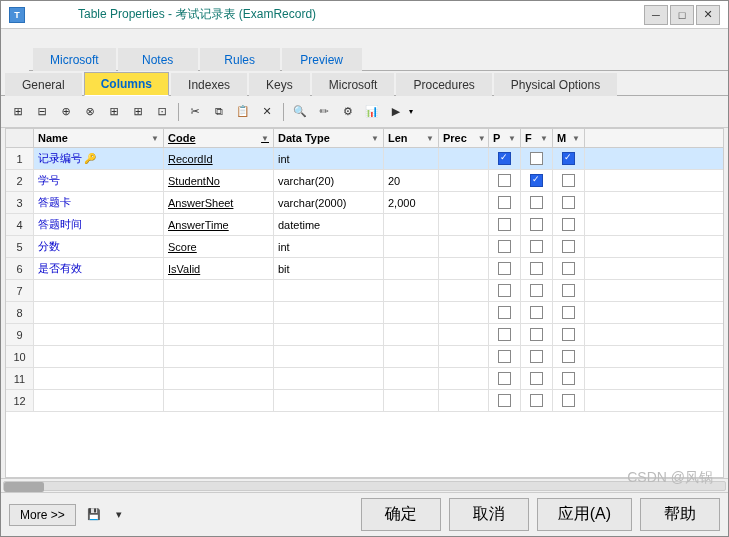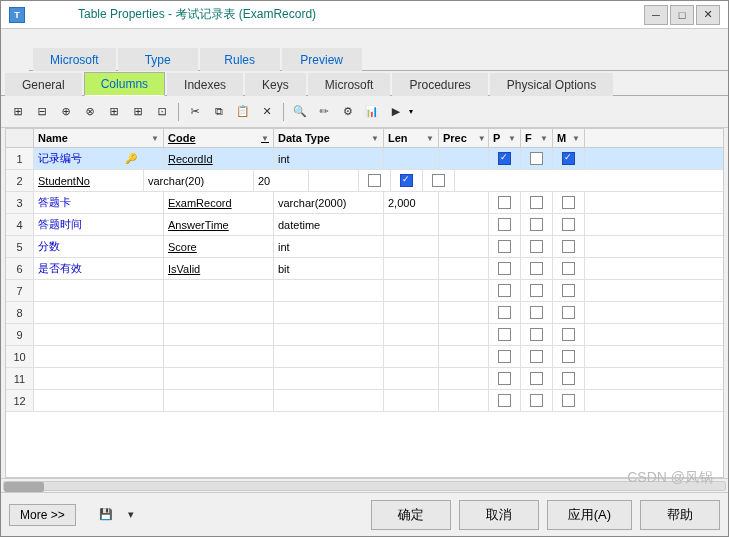--- a/index.html
+++ b/index.html
@@ -85,25 +85,25 @@
       border: 1px solid transparent;
       border-bottom: none;
       margin-right: 2px;
       background: #e4e4e4;
       font-size: 12px;
       color: #333;
       position: relative;
       top: 1px;
     }
     .tab.active {
-      background: #bef264;
+      background: #fde047;
       border-color: #adadad;
       border-bottom: 1px solid #fff;
       color: #0066cc;
-      font-weight: 400;
+      font-weight: 700;
       z-index: 1;
     }
     .tab.blue { color: #0066cc; }
     .tab-row-1 .tab { min-width: 80px; text-align: center; }
     .tab-row-2 .tab { min-width: 60px; text-align: left; }
 
     
     .toolbar {
       background: #f0f0f0;
       border-bottom: 1px solid #ccc;
@@ -162,21 +162,21 @@
       border-right: 1px solid #ccc;
       padding: 3px 4px;
       display: flex;
       align-items: center;
       justify-content: space-between;
       overflow: hidden;
       white-space: nowrap;
       color: #000;
     }
     .col-num { width: 28px; min-width: 28px; background: #f0f0f0; }
-    .col-name { width: 130px; min-width: 130px; gap: 41px; }
+    .col-name { width: 130px; min-width: 130px; }
     .col-code { width: 110px; min-width: 110px; text-decoration: underline; }
     .col-datatype { width: 110px; min-width: 110px; }
     .col-len { width: 55px; min-width: 55px; }
     .col-prec { width: 50px; min-width: 50px; gap: 9px; }
     .col-p { width: 32px; min-width: 32px; }
     .col-f { width: 32px; min-width: 32px; }
     .col-m { width: 32px; min-width: 32px; }
     .col-sort { font-size: 8px; color: #666; margin-left: 2px; }
 
     .grid-body {
@@ -262,33 +262,33 @@
       background: #f0f0f0;
       border-top: 1px solid #ccc;
       padding: 6px 8px;
       display: flex;
       align-items: center;
       height: 44px;
       gap: 8px;
     }
     .dialog-left {
       display: flex;
-      gap: 16px;
+      gap: 4px;
       flex: 1;
     }
     .dialog-right {
       display: flex;
       gap: 8px;
     }
     .dlg-btn {
       padding: 5px 20px;
       background: #e8e8e8;
       border: 1px solid #aaa;
       cursor: pointer;
-      font-size: 13px;
+      font-size: 16px;
       min-width: 80px;
       text-align: center;
     }
     .dlg-btn-primary {
       background: #e8e8e8;
     }
 
     .grid-outer {
       flex: 1;
       display: flex;
@@ -331,21 +331,21 @@
     </div>
     <div class="title-buttons">
       <button class="title-btn">─</button>
       <button class="title-btn">□</button>
       <button class="title-btn">✕</button>
     </div>
   </div>
 
   <div class="tab-row-1">
     <div class="tab blue">Microsoft</div>
-    <div class="tab blue">Type</div>
+    <div class="tab blue">Notes</div>
     <div class="tab blue">Rules</div>
     <div class="tab blue">Preview</div>
   </div>
 
   <div class="tab-row-2">
     <div class="tab">General</div>
     <div class="tab active">Columns</div>
     <div class="tab">Indexes</div>
     <div class="tab">Keys</div>
     <div class="tab">Microsoft</div>
@@ -432,40 +432,43 @@
             </div>
             <div class="grid-cell col-f checkbox-cell">
               <div class="cb"></div>
             </div>
             <div class="grid-cell col-m checkbox-cell">
               <div class="cb checked"></div>
             </div>
           </div>
           <div class="grid-row">
             <div class="grid-cell cell-num col-num">2</div>
+            <div class="grid-cell col-name">
+              <span class="cell-name-cn">学号</span>
+            </div>
             <div class="grid-cell col-code">StudentNo</div>
             <div class="grid-cell col-datatype">varchar(20)</div>
             <div class="grid-cell col-len">20</div>
             <div class="grid-cell col-prec"></div>
             <div class="grid-cell col-p checkbox-cell">
               <div class="cb"></div>
             </div>
             <div class="grid-cell col-f checkbox-cell">
               <div class="cb checked"></div>
             </div>
             <div class="grid-cell col-m checkbox-cell">
               <div class="cb"></div>
             </div>
           </div>
           <div class="grid-row">
             <div class="grid-cell cell-num col-num">3</div>
             <div class="grid-cell col-name">
               <span class="cell-name-cn">答题卡</span>
             </div>
-            <div class="grid-cell col-code">ExamRecord</div>
+            <div class="grid-cell col-code">AnswerSheet</div>
             <div class="grid-cell col-datatype">varchar(2000)</div>
             <div class="grid-cell col-len">2,000</div>
             <div class="grid-cell col-prec"></div>
             <div class="grid-cell col-p checkbox-cell">
               <div class="cb"></div>
             </div>
             <div class="grid-cell col-f checkbox-cell">
               <div class="cb"></div>
             </div>
             <div class="grid-cell col-m checkbox-cell">

